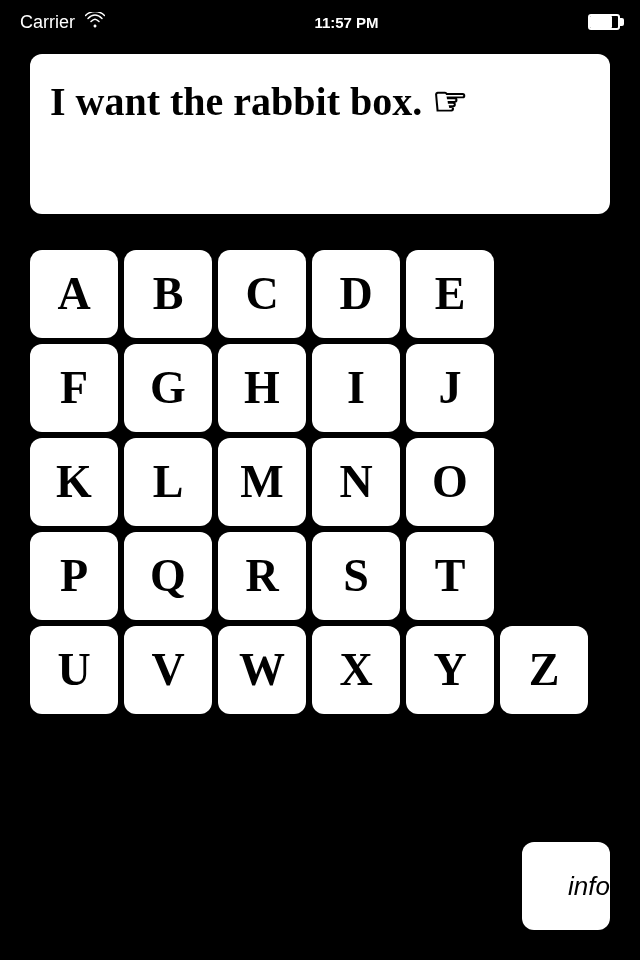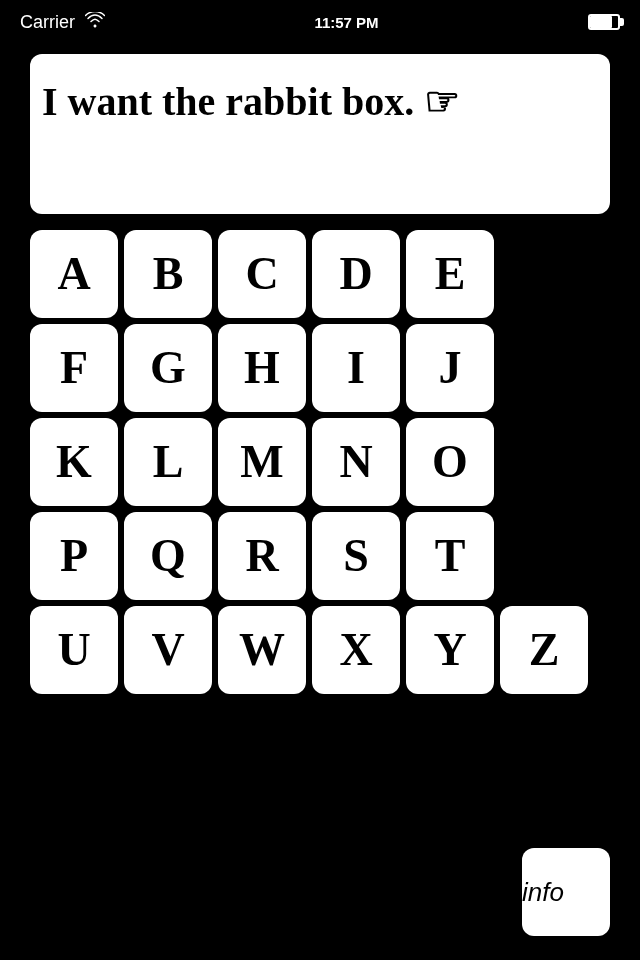--- a/index.html
+++ b/index.html
@@ -67,24 +67,24 @@
     }
     .battery-fill {
       width: 80%;
       height: 100%;
       background: #fff;
       border-radius: 1px;
     }
 
     
     .text-display {
-      margin: 10px 30px 16px 30px;
+      margin: 10px 30px 36px 30px;
       background: #fff;
       border-radius: 12px;
-      padding: 24px 12px;
+      padding: 24px 20px;
       min-height: 160px;
     }
 
     .text-display-content {
       font-size: 40px;
       font-weight: 900;
       font-family: 'Georgia', serif;
       color: #000;
       line-height: 1.2;
     }
@@ -118,30 +118,30 @@
       font-size: 46px;
       font-weight: 900;
       font-family: 'Georgia', serif;
       color: #000;
       line-height: 1;
     }
 
     
     .info-btn {
       position: absolute;
-      bottom: 24px;
+      bottom: 30px;
       right: 30px;
       width: 88px;
       height: 88px;
       background: #fff;
       border-radius: 12px;
       border: none;
       display: flex;
       align-items: center;
-      justify-content: flex-start;
+      justify-content: flex-end;
       cursor: pointer;
     }
 
     .info-btn span {
       font-size: 26px;
       font-family: -apple-system, Helvetica, Arial, sans-serif;
       color: #000;
       font-style: italic;
     }
   </style>

